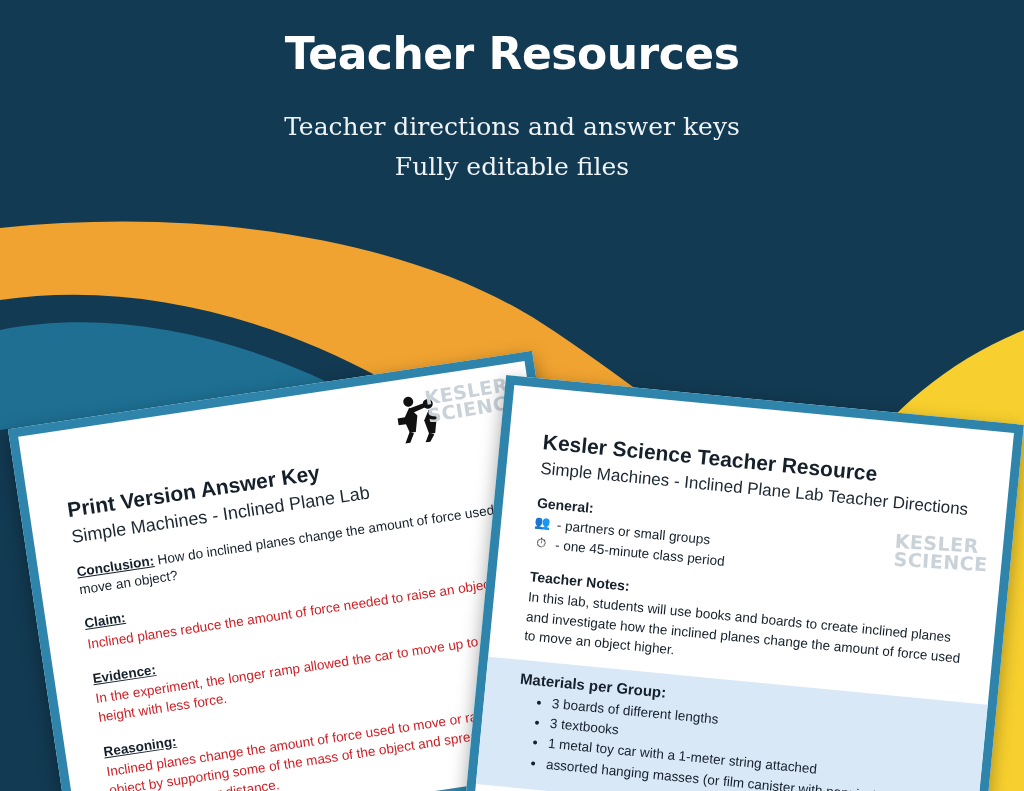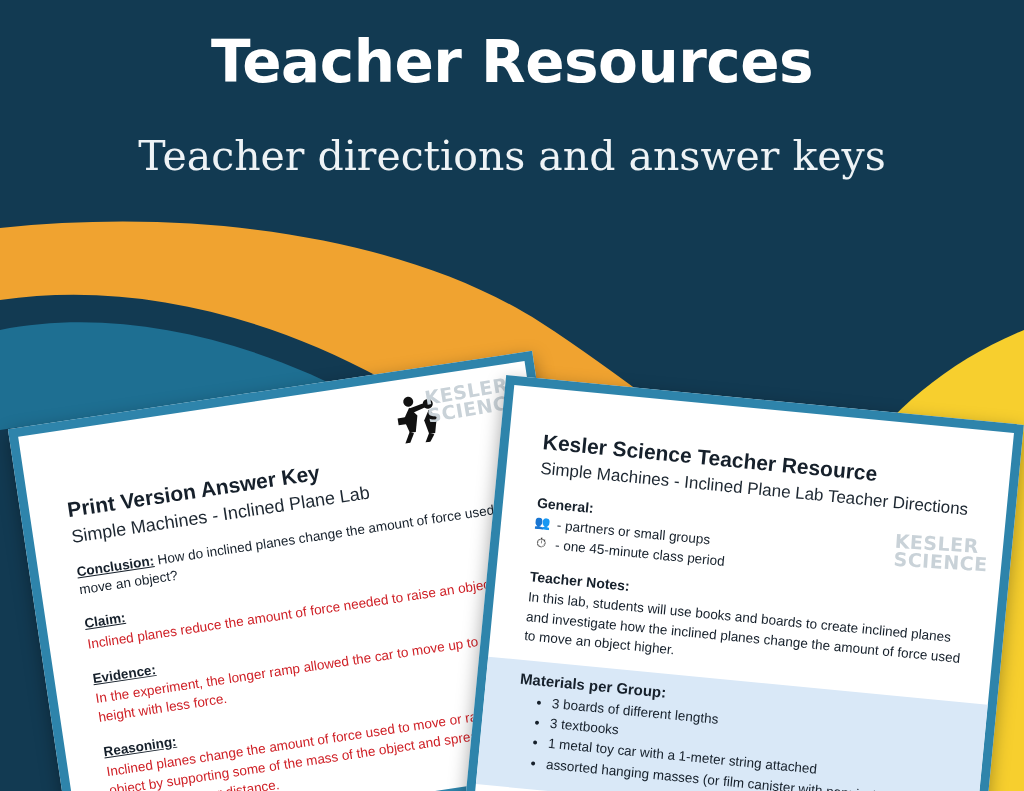--- a/index.html
+++ b/index.html
@@ -34,29 +34,29 @@
     left: 0;
     width: 1024px;
     text-align: center;
     z-index: 5;
   }
   .title {
     margin: 0;
     padding-top: 28px;
     font-family: "DejaVu Sans", sans-serif;
     font-weight: bold;
-    font-size: 58px;
+    font-size: 44px;
     letter-spacing: -0.5px;
     color: #ffffff;
   }
   .subtitle {
     margin: 0;
     padding-top: 28px;
     font-family: "DejaVu Serif", serif;
-    font-size: 41px;
+    font-size: 25px;
     line-height: 1.6;
     color: #eef3f6;
   }
   .subtitle .line {
     display: block;
   }
 
   
   .doc {
     position: absolute;
@@ -230,20 +230,21 @@
 
     <path d="M1024,330 C950,360 890,410 850,470 C800,545 790,640 800,791 L1024,791 Z" fill="#f7cf2e"></path>
 
     <path d="M0,430 C120,410 260,460 380,545 C470,610 540,680 620,740 L620,791 L0,791 Z" fill="#123a52"></path>
   </svg>
 
   <div class="header">
     <h1 class="title">Teacher Resources</h1>
     <div class="subtitle">
       <span class="line">Teacher directions and answer keys</span>
+      <span class="line">Fully editable files</span>
     </div>
   </div>
 
   <div class="doc" id="doc-answer-key">
     <div class="inner">
 
       <svg class="ak-clipart" viewBox="0 0 52 52">
         <circle cx="17" cy="9" r="5" fill="#111"></circle>
         <path d="M17 15 L24 24 L20 40 L14 40 L10 26 Z" fill="#111"></path>
         <path d="M17 16 L31 13 L33 17 L19 21 Z" fill="#111"></path>

